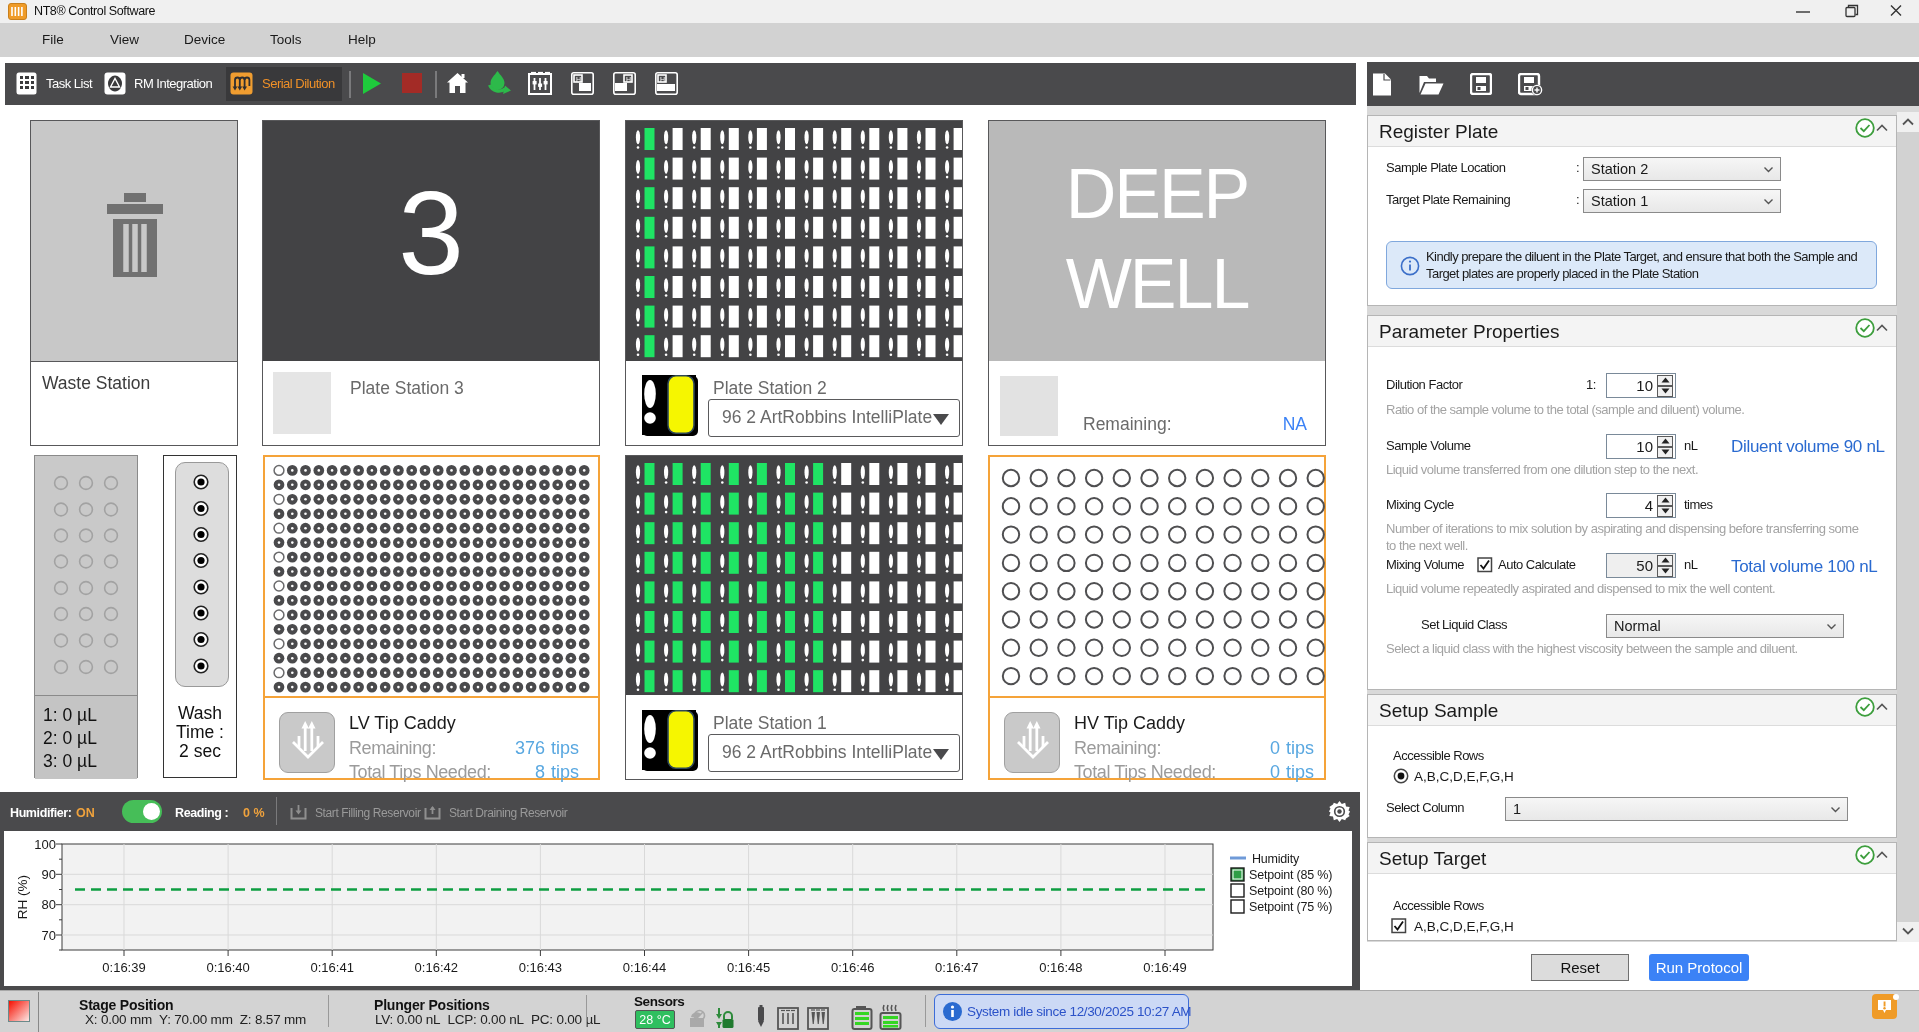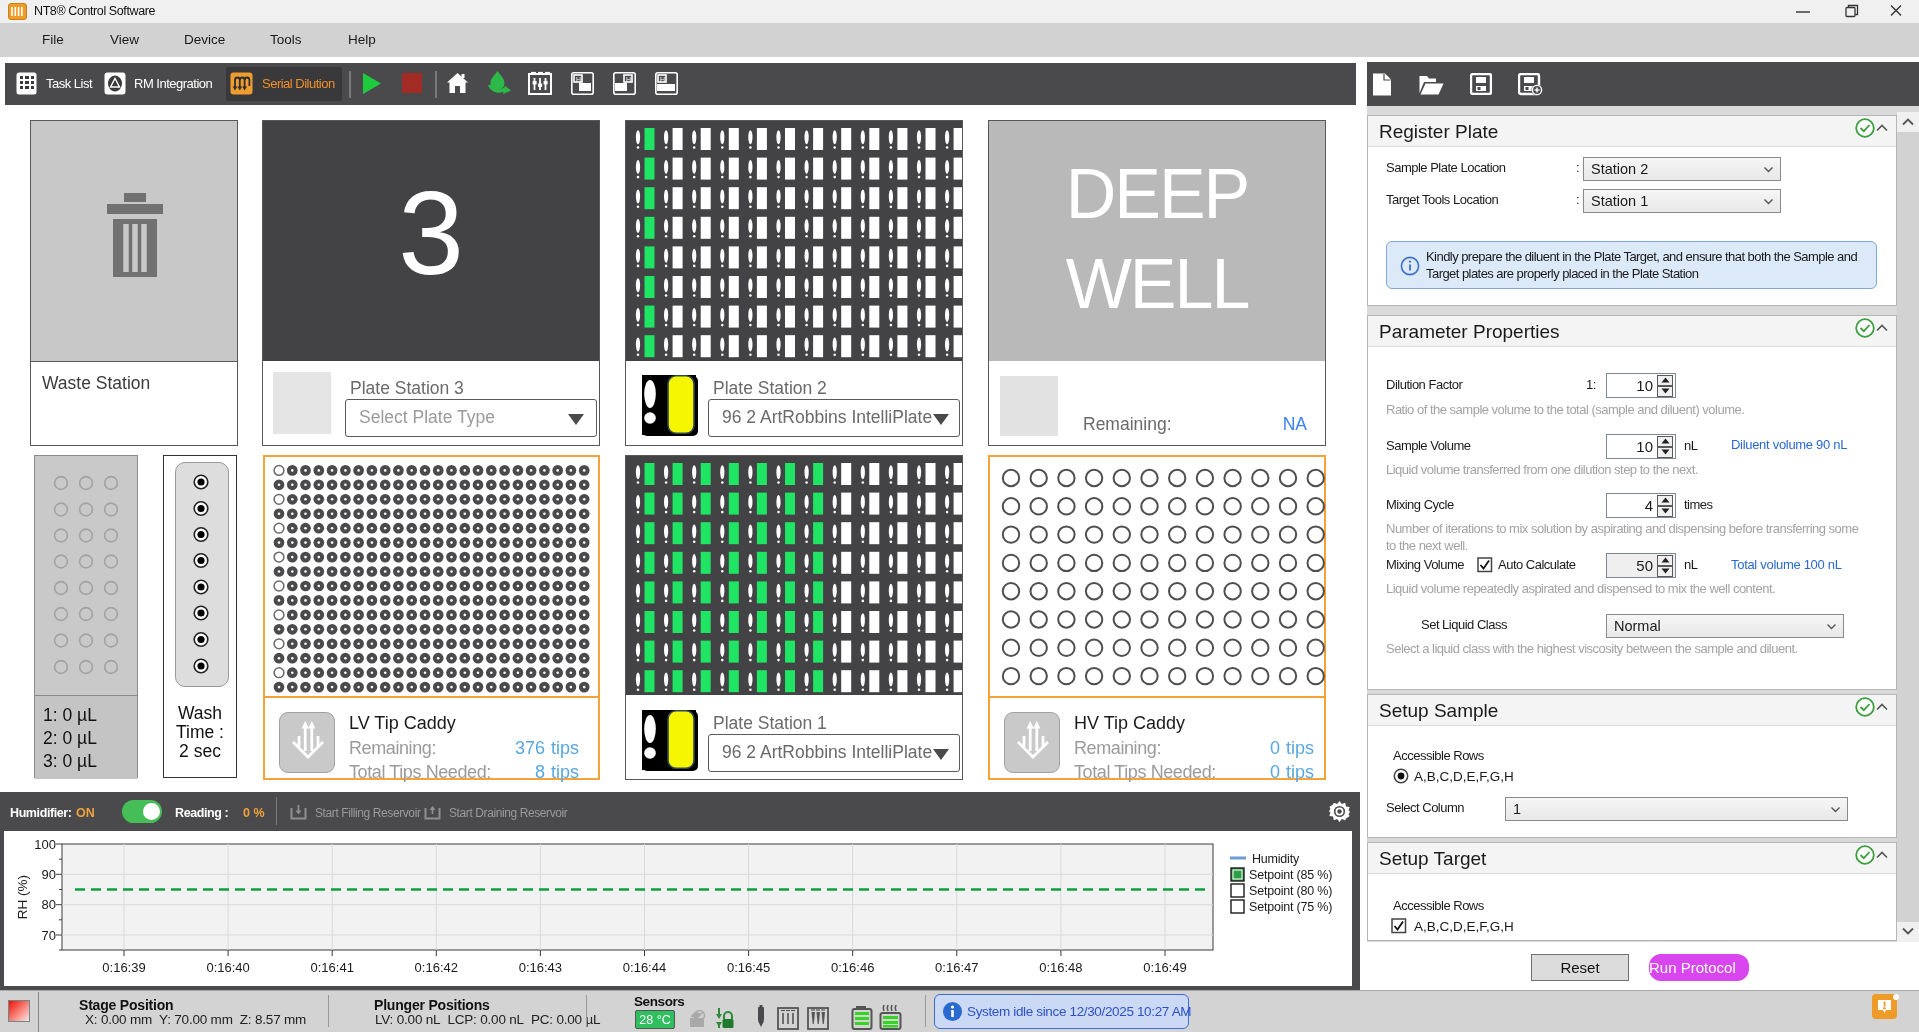--- a/index.html
+++ b/index.html
@@ -2,21 +2,21 @@
 <html><head><meta charset="utf-8">
 <style>
 * { margin:0; padding:0; box-sizing:border-box; }
 body { width:1919px; height:1032px; position:relative; font-family:"Liberation Sans", sans-serif; background:#fff; overflow:hidden; }
 .abs { position:absolute; }
 .card { position:absolute; border:1px solid #58585a; background:#fff; }
 .ocard { position:absolute; border:2px solid #f5a339; background:#fff; }
 .ddl { position:absolute; border:1px solid #5a5a5c; border-radius:3px; background:#fff; display:flex; align-items:center; }
 .lbl { position:absolute; color:#1a1a1a; font-size:13px; letter-spacing:-0.5px; white-space:nowrap; }
 .help { position:absolute; color:#a3a3a3; font-size:13px; letter-spacing:-0.5px; white-space:nowrap; }
-.blue { position:absolute; color:#2a6ad0; font-size:13px; letter-spacing:-0.3px; white-space:nowrap; }
+.blue { position:absolute; color:#2a6ad0; font-size:17px; letter-spacing:-0.3px; white-space:nowrap; }
 .hdr { position:absolute; left:1367px; width:530px; background:#fff; border:1px solid #b5b5b5; }
 .hdrband { position:absolute; left:0; top:0; right:0; height:31px; background:#f4f4f4; border-bottom:1px solid #dcdcdc; }
 .hdrtitle { position:absolute; left:11px; top:5px; font-size:19px; color:#1a1a1a; }
 .spin { position:absolute; width:70px; height:25px; border:1px solid #7a8a99; background:#fff; }
 .spin .num { position:absolute; right:22px; top:3px; font-size:15px; color:#1a1a1a; }
 .spin .btns { position:absolute; right:1px; top:1px; width:17px; height:21.5px; }
 .spin .b { position:absolute; left:0; width:16px; height:10.5px; background:#f0f0f0; border:1px solid #5a5a5a; display:flex; align-items:center; justify-content:center; }
 .footer-lbl { color:#9b9b9b; font-size:18px; letter-spacing:-0.4px; position:absolute; white-space:nowrap; }
 .tipsblue { color:#58a7e0; font-size:18px; position:absolute; white-space:nowrap; }
 </style></head>
@@ -172,21 +172,21 @@
     <path d="M 2 7.5 L 7 2.5 L 12 7.5" fill="none" stroke="#555" stroke-width="1.6"></path>
   </svg>
 <div class="lbl" style="left:1386px;top:160px;">Sample Plate Location</div>
 <div class="lbl" style="left:1576px;top:160px;">:</div>
 <div class="abs" style="left:1583px;top:157px;width:198px;height:24px;background:linear-gradient(#f6f6f6,#e8e8e8);border:1px solid #8a8a8a;">
 <span style="position:absolute;left:7px;top:3px;font-size:14.5px;color:#1a1a1a;">Station 2</span>
 <svg style="position:absolute;right:6px;top:8px" width="11" height="8">
       <path d="M 1.5 1.5 L 5.5 5.5 L 9.5 1.5" fill="none" stroke="#555" stroke-width="1.4"></path>
     </svg>
   </div>
-<div class="lbl" style="left:1386px;top:192px;">Target Tools Location</div>
+<div class="lbl" style="left:1386px;top:192px;">Target Plate Remaining</div>
 <div class="lbl" style="left:1576px;top:192px;">:</div>
 <div class="abs" style="left:1583px;top:189px;width:198px;height:24px;background:linear-gradient(#f6f6f6,#e8e8e8);border:1px solid #8a8a8a;">
 <span style="position:absolute;left:7px;top:3px;font-size:14.5px;color:#1a1a1a;">Station 1</span>
 <svg style="position:absolute;right:6px;top:8px" width="11" height="8">
       <path d="M 1.5 1.5 L 5.5 5.5 L 9.5 1.5" fill="none" stroke="#555" stroke-width="1.4"></path>
     </svg>
   </div>
 <div class="abs" style="left:1386px;top:241px;width:491px;height:48px;background:#dce9f9;border:1px solid #80a8dd;border-radius:6px;">
 <svg style="position:absolute;left:13px;top:14px" width="20" height="20">
       <circle cx="10" cy="10" r="8.6" fill="none" stroke="#3b6fc9" stroke-width="1.6"></circle>
@@ -330,21 +330,21 @@
     <path d="M 2 7.5 L 7 2.5 L 12 7.5" fill="none" stroke="#555" stroke-width="1.6"></path>
   </svg>
 <div class="lbl" style="left:1393px;top:898px;">Accessible Rows</div>
 <svg class="abs" style="left:1391px;top:918px" width="16" height="16">
     <rect x="1" y="1" width="13.5" height="13.5" fill="#fff" stroke="#444" stroke-width="1.5"></rect>
     <path d="M 3.5 8 L 6.5 11.5 L 12 3.5" fill="none" stroke="#111" stroke-width="1.8"></path>
   </svg>
 <div class="abs" style="left:1414px;top:919px;font-size:13.5px;color:#1a1a1a;">A,B,C,D,E,F,G,H</div>
 <div class="abs" style="left:1360px;top:942px;width:559px;height:48px;background:#fff;"></div>
 <div class="abs" style="left:1531px;top:954px;width:98px;height:27px;background:#dcdcdc;border:1px solid #707070;font-size:15px;color:#111;text-align:center;line-height:25px;">Reset</div>
-<div class="abs" style="left:1649px;top:954px;width:100px;height:27px;background:#d946ef;border-radius:12px;font-size:15px;color:#fff;line-height:27px;">Run Protocol</div>
+<div class="abs" style="left:1649px;top:954px;width:100px;height:27px;background:#3b82f6;border-radius:3px;font-size:15px;color:#fff;text-align:center;line-height:27px;">Run Protocol</div>
 <div class="abs" style="left:1897px;top:112px;width:22px;height:830px;background:#d2d2d2;"></div>
 <div class="abs" style="left:1897px;top:112px;width:22px;height:20px;background:#f0f0f0;"></div>
 <svg class="abs" style="left:1901px;top:117px" width="14" height="10">
     <path d="M 2 7.5 L 7 2.5 L 12 7.5" fill="none" stroke="#555" stroke-width="1.8"></path>
   </svg>
 <div class="abs" style="left:1897px;top:922px;width:22px;height:20px;background:#f0f0f0;"></div>
 <svg class="abs" style="left:1901px;top:926px" width="14" height="10">
     <path d="M 2 2.5 L 7 7.5 L 12 2.5" fill="none" stroke="#555" stroke-width="1.8"></path>
   </svg>
 <div class="card" style="left:30px;top:120px;width:208px;height:326px;">
@@ -359,26 +359,20 @@
         <line x1="39" y1="31" x2="39" y2="79"></line>
       </g>
     </svg>
 <div style="position:absolute;left:11px;top:252px;font-size:17.5px;color:#3c3c3c;">Waste Station</div>
 </div>
 <div class="card" style="left:262px;top:120px;width:338px;height:326px;">
 <div style="position:absolute;left:0;top:0;width:100%;height:240px;background:#434345;"></div>
 <div style="position:absolute;left:0;top:46px;width:100%;text-align:center;font-size:118px;line-height:132px;color:#fff;">3</div>
 <div style="position:absolute;left:10px;top:251px;width:58px;height:62px;background:#e5e5e5;"></div>
 <div style="position:absolute;left:87px;top:257px;font-size:17.5px;color:#6a6a6a;">Plate Station 3</div>
-<div class="ddl" style="left:82px;top:278px;width:252px;height:38px;">
-<span style="position:absolute;left:13px;top:7px;font-size:17.5px;color:#9b9b9b;">Select Plate Type</span>
-<svg style="position:absolute;right:12px;top:14px" width="16" height="11">
-        <path d="M 0 0 L 16 0 L 8 11 Z" fill="#4a4a4c"></path>
-      </svg>
-    </div>
 </div>
 <div class="card" style="left:625px;top:120px;width:338px;height:326px;">
 <svg style="position:absolute;left:0;top:0" width="336" height="240">
       <rect width="336" height="240" fill="#434345"></rect>
       <g>
         <ellipse cx="12.0" cy="16.3" rx="2.1" ry="7" fill="#fff"></ellipse>
         <circle cx="12.0" cy="26.5" r="1.3" fill="#fff"></circle>
         <rect x="18.5" y="7.0" width="10" height="22" fill="#1fe464"></rect>
         <ellipse cx="40.1" cy="16.3" rx="2.1" ry="7" fill="#fff"></ellipse>
         <circle cx="40.1" cy="26.5" r="1.3" fill="#fff"></circle>

